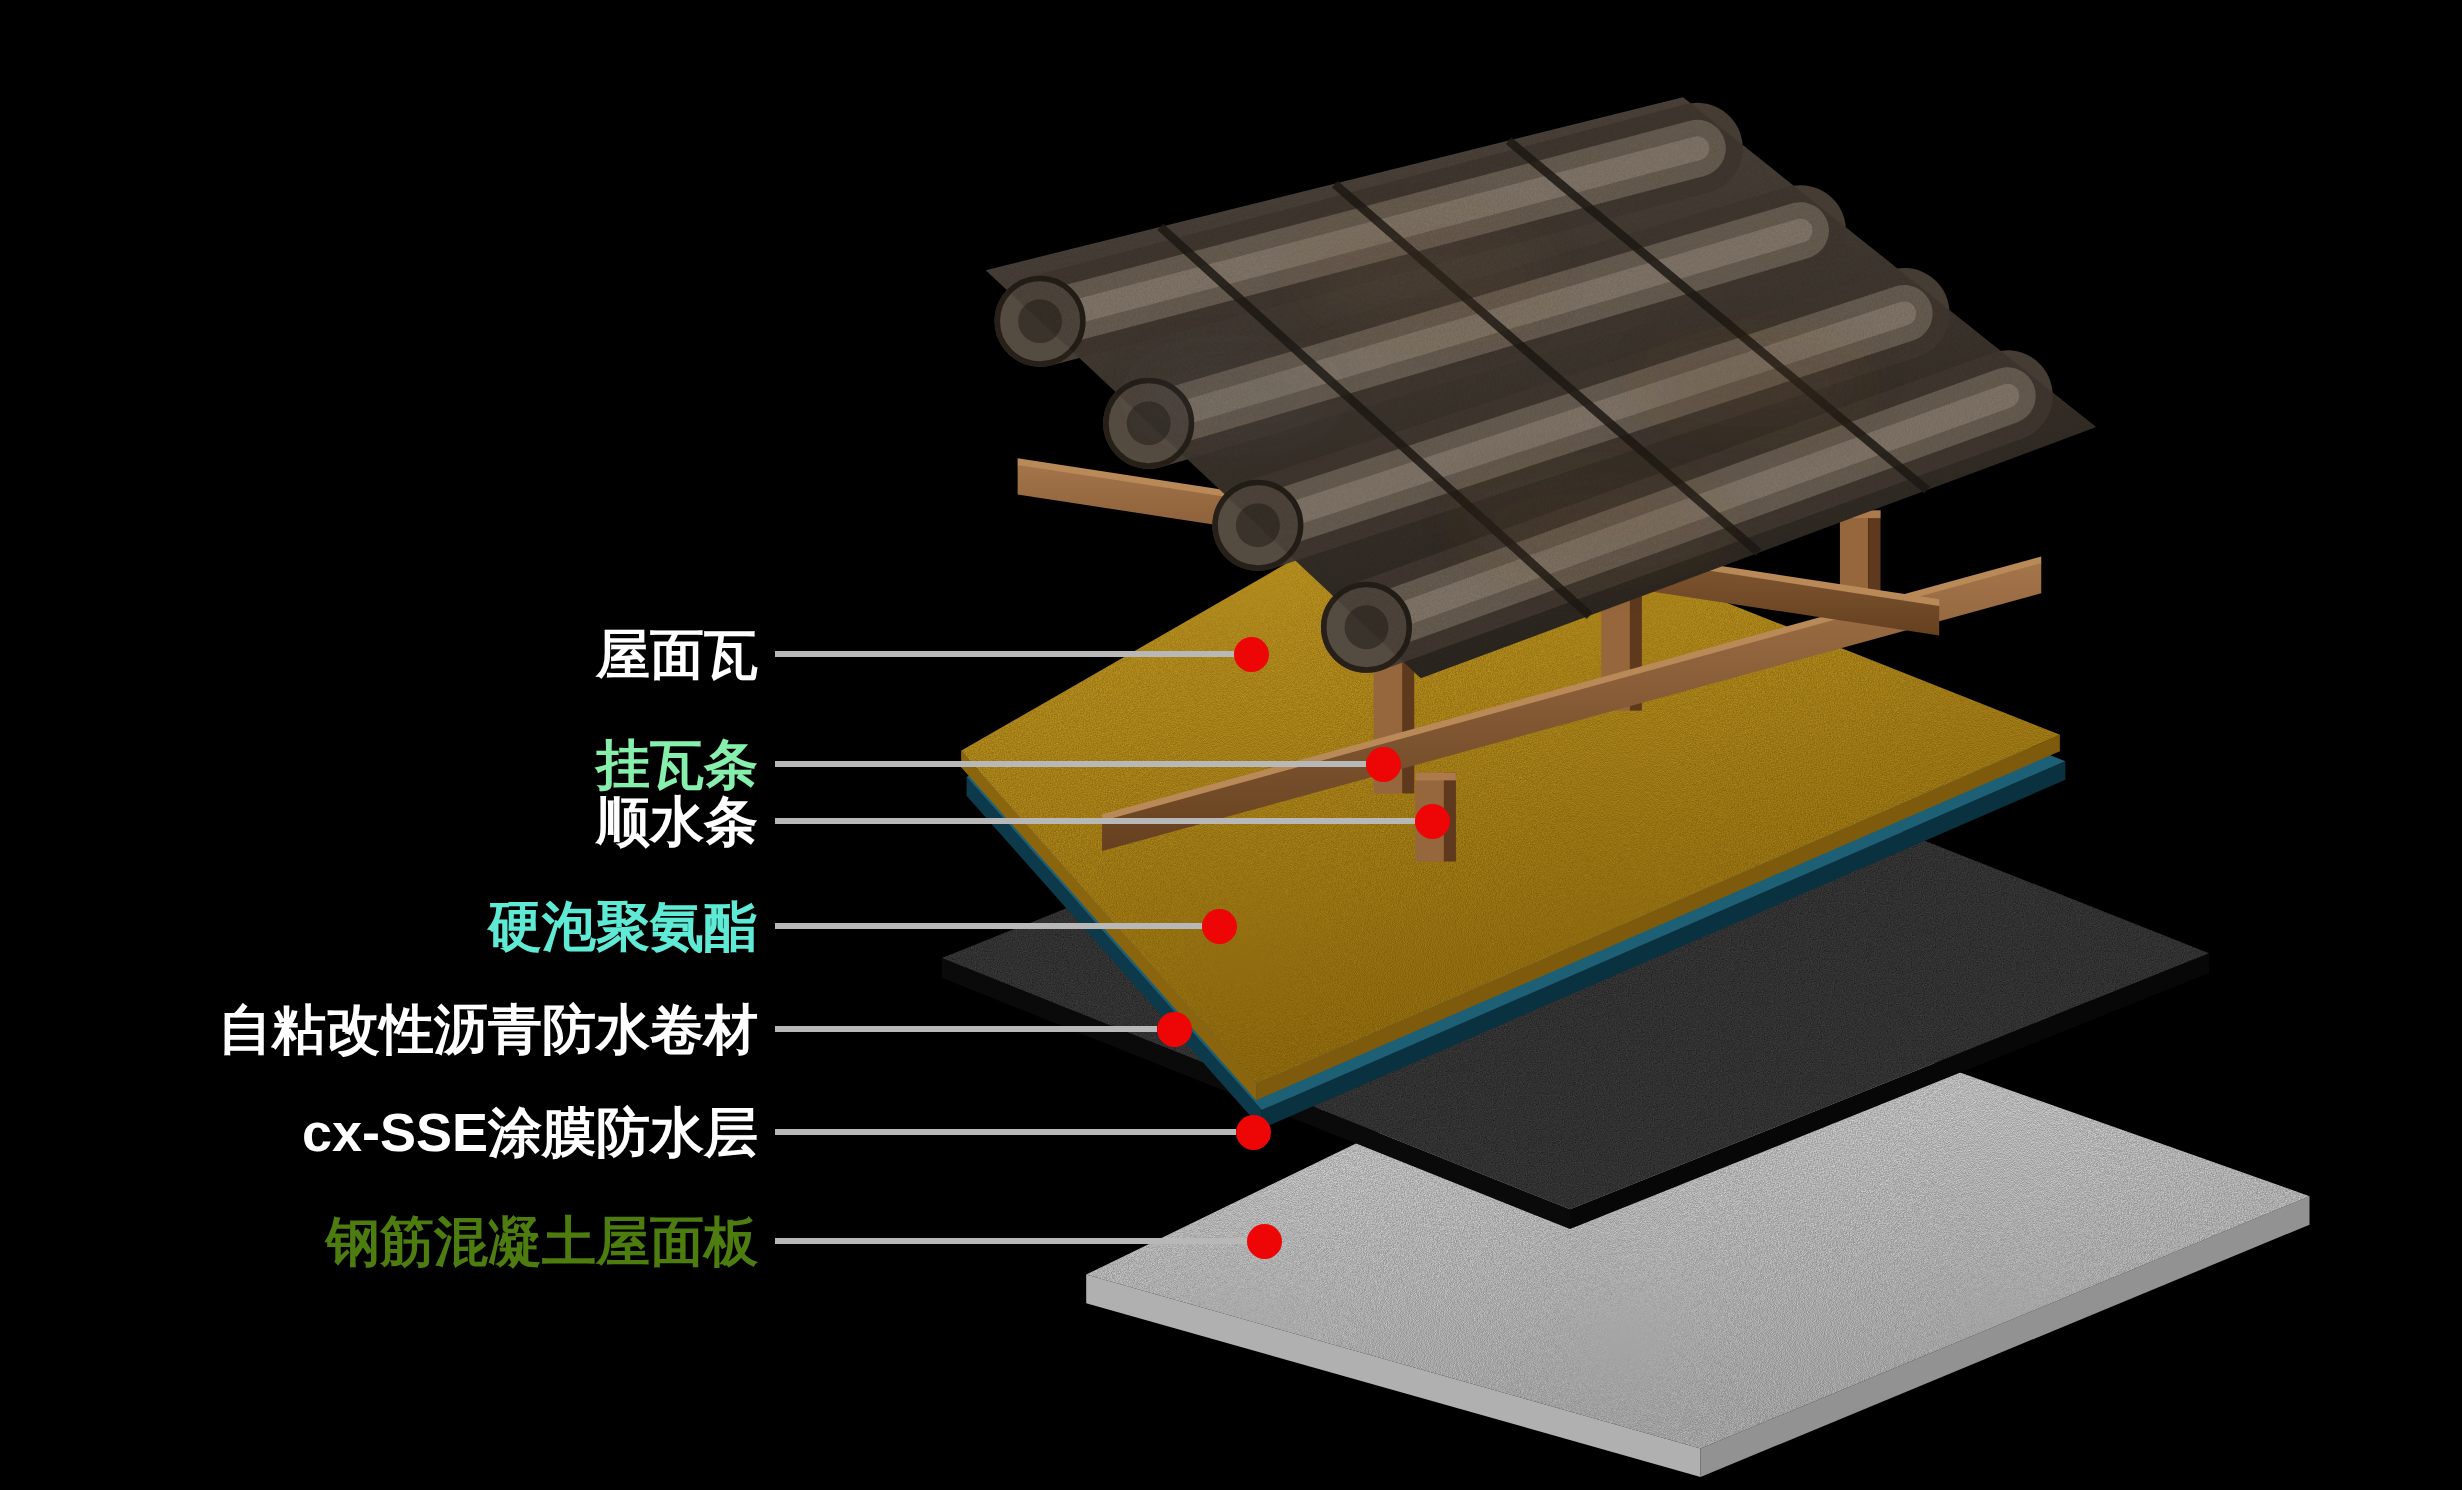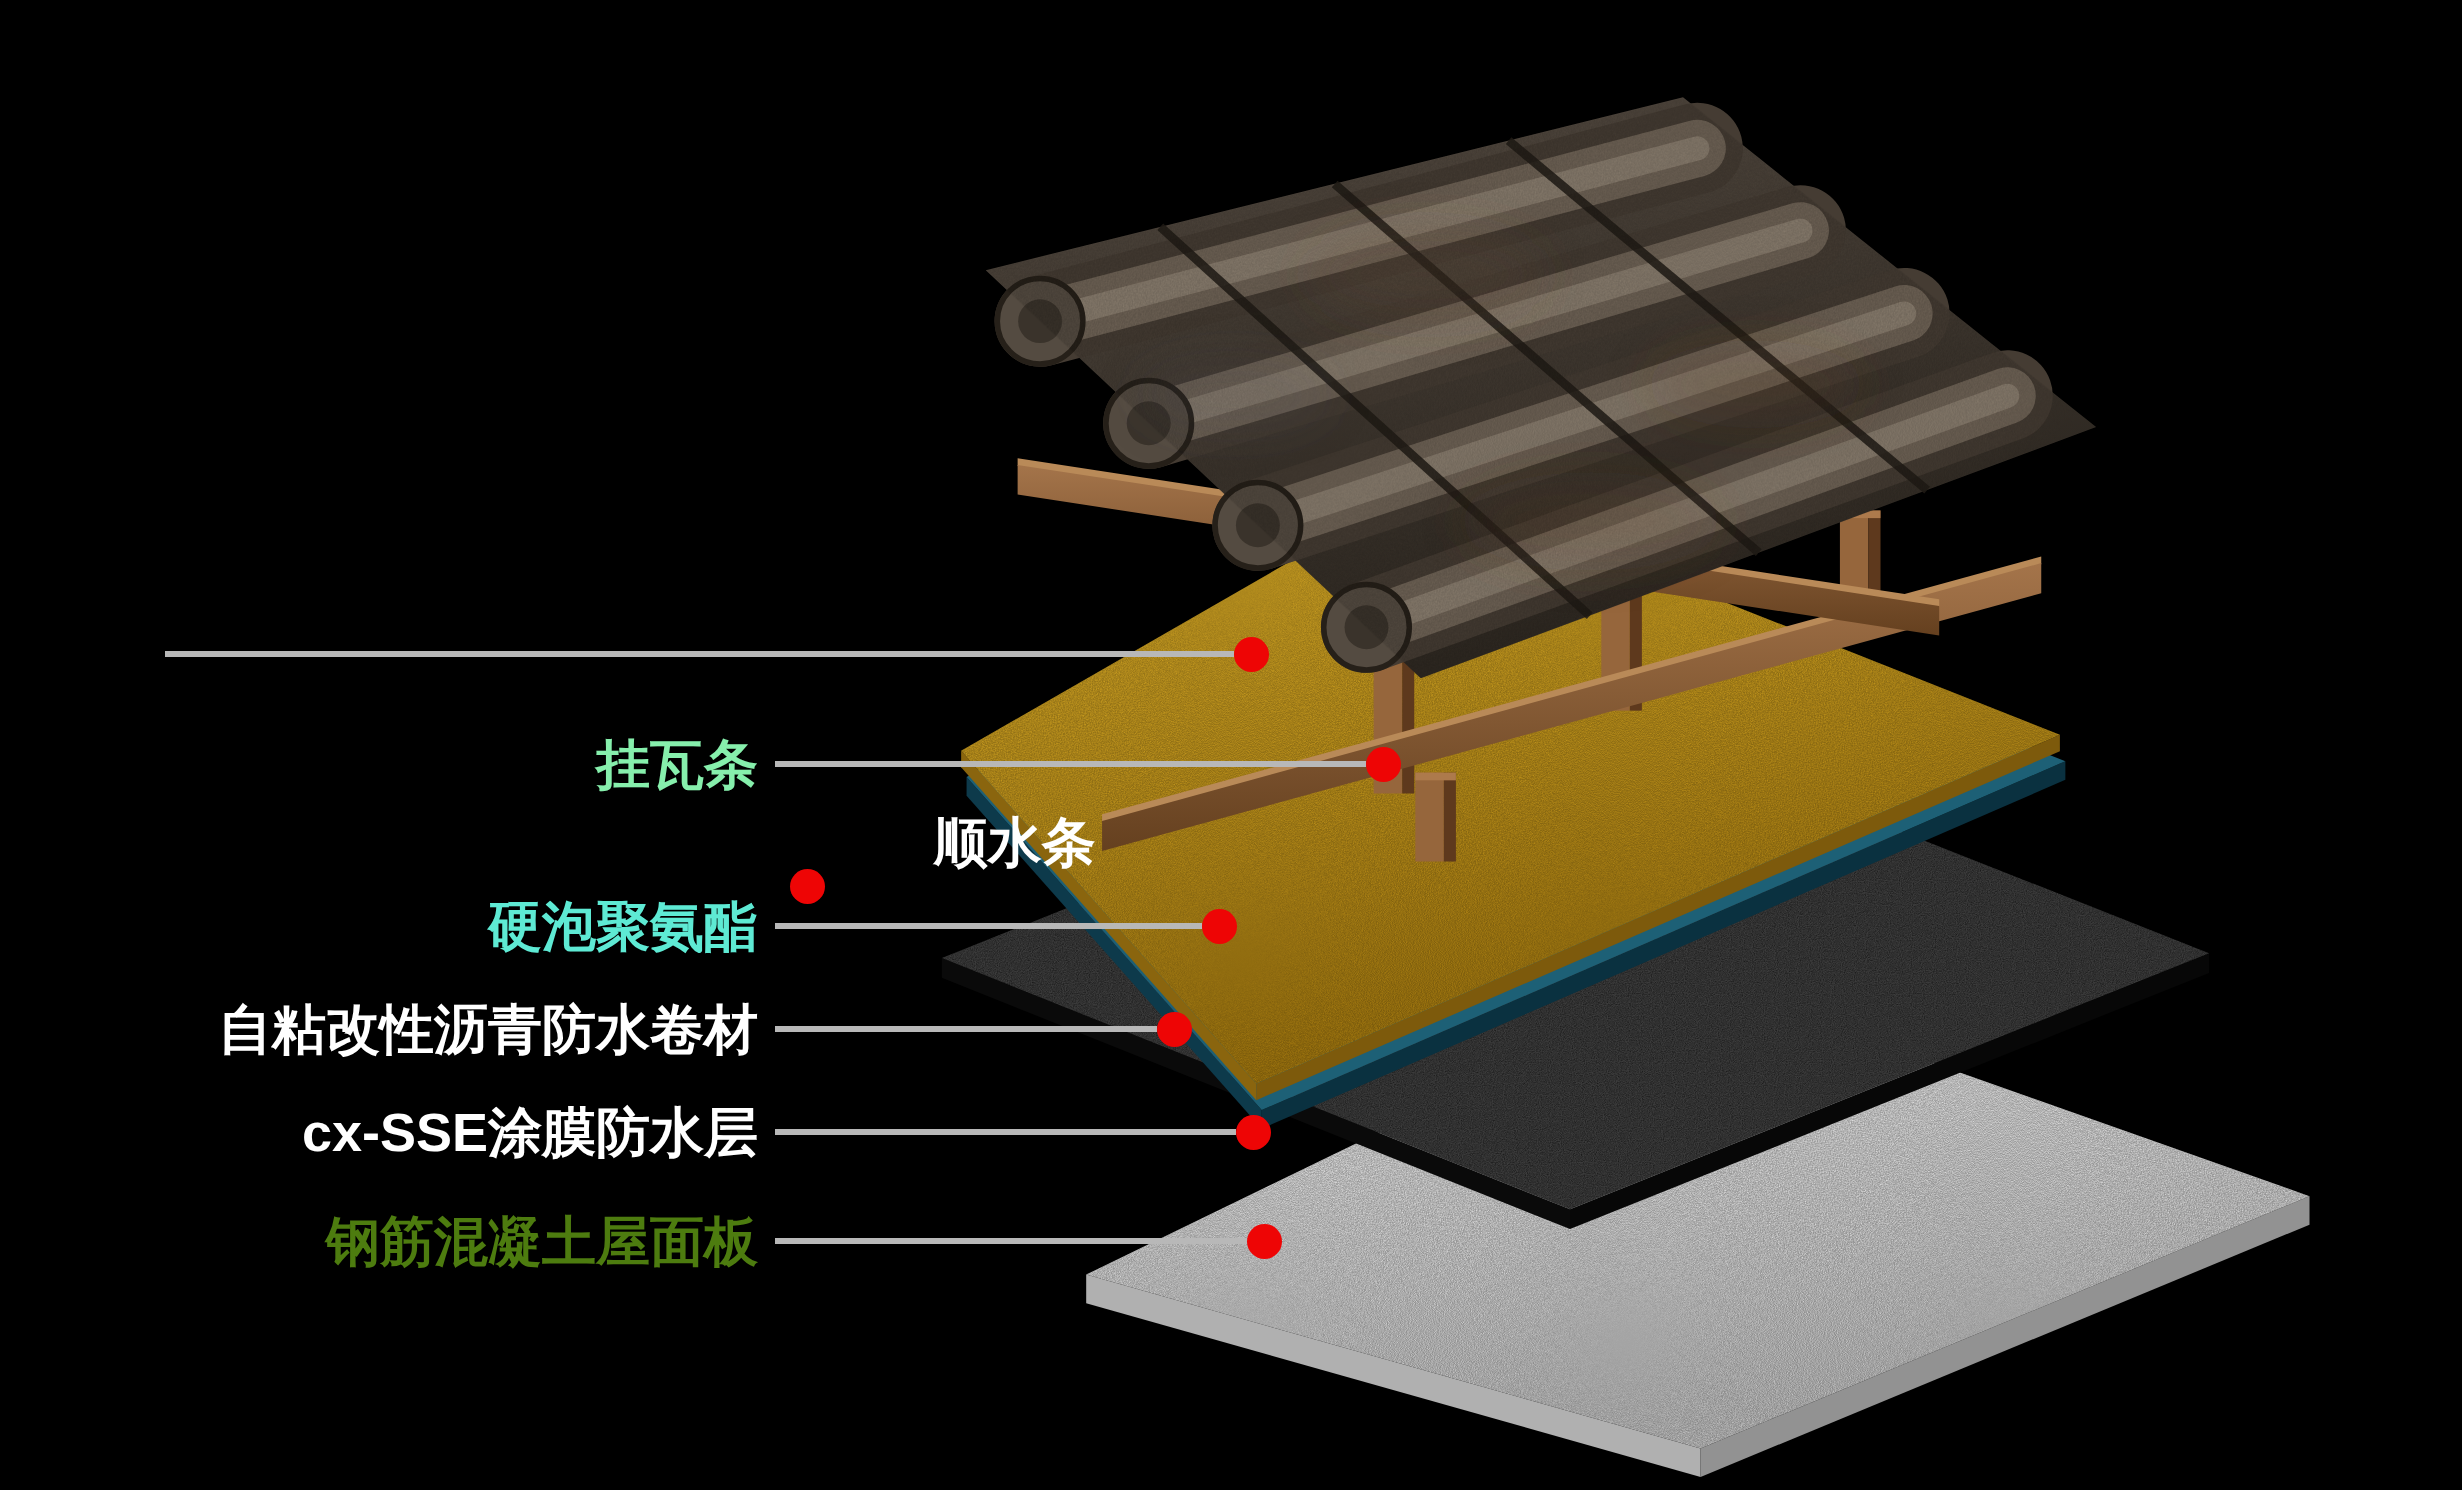--- a/index.html
+++ b/index.html
@@ -153,29 +153,30 @@
       <ellipse cx="3200" cy="700" rx="200" ry="80" fill="#6b4a2e" opacity="0.18"></ellipse>
       <ellipse cx="2900" cy="950" rx="240" ry="90" fill="#7a5636" opacity="0.14"></ellipse>
       <ellipse cx="2250" cy="720" rx="180" ry="70" fill="#5a5e66" opacity="0.15"></ellipse>
     </g>
 
     <path d="M3068,177 L3821,778 L2590,1236 L1797,492 Z" fill="#000" filter="url(#grainDark)" opacity="0.18"></path>
   </g>
 </svg>
 
 <div class="row" style="top:624px;width:1104px;">
+  <span class="lbl" style="color: rgb(255, 255, 255);">屋面瓦</span>
   <div class="line" style="background: rgb(184, 184, 184);"></div>
   <div class="dot" style="background: rgb(238, 5, 5);"></div>
 </div>
 <div class="row" style="top:734px;width:1236px;">
   <span class="lbl" style="color: #86efac;">挂瓦条</span>
   <div class="line" style="background: rgb(184, 184, 184);"></div>
   <div class="dot" style="background: rgb(238, 5, 5);"></div>
 </div>
-<div class="row" style="top:815px;width:1285px;flex-direction:column;">
+<div class="row" style="top:791px;width:1285px;">
   <span class="lbl" style="color: rgb(255, 255, 255);">顺水条</span>
   <div class="line" style="background: rgb(184, 184, 184);"></div>
   <div class="dot" style="background: rgb(238, 5, 5);"></div>
 </div>
 <div class="row" style="top:896px;width:1072px;">
   <span class="lbl" style="color: #5eead4;">硬泡聚氨酯</span>
   <div class="line" style="background: rgb(184, 184, 184);"></div>
   <div class="dot" style="background: rgb(238, 5, 5);"></div>
 </div>
 <div class="row" style="top:999px;width:1027px;">

